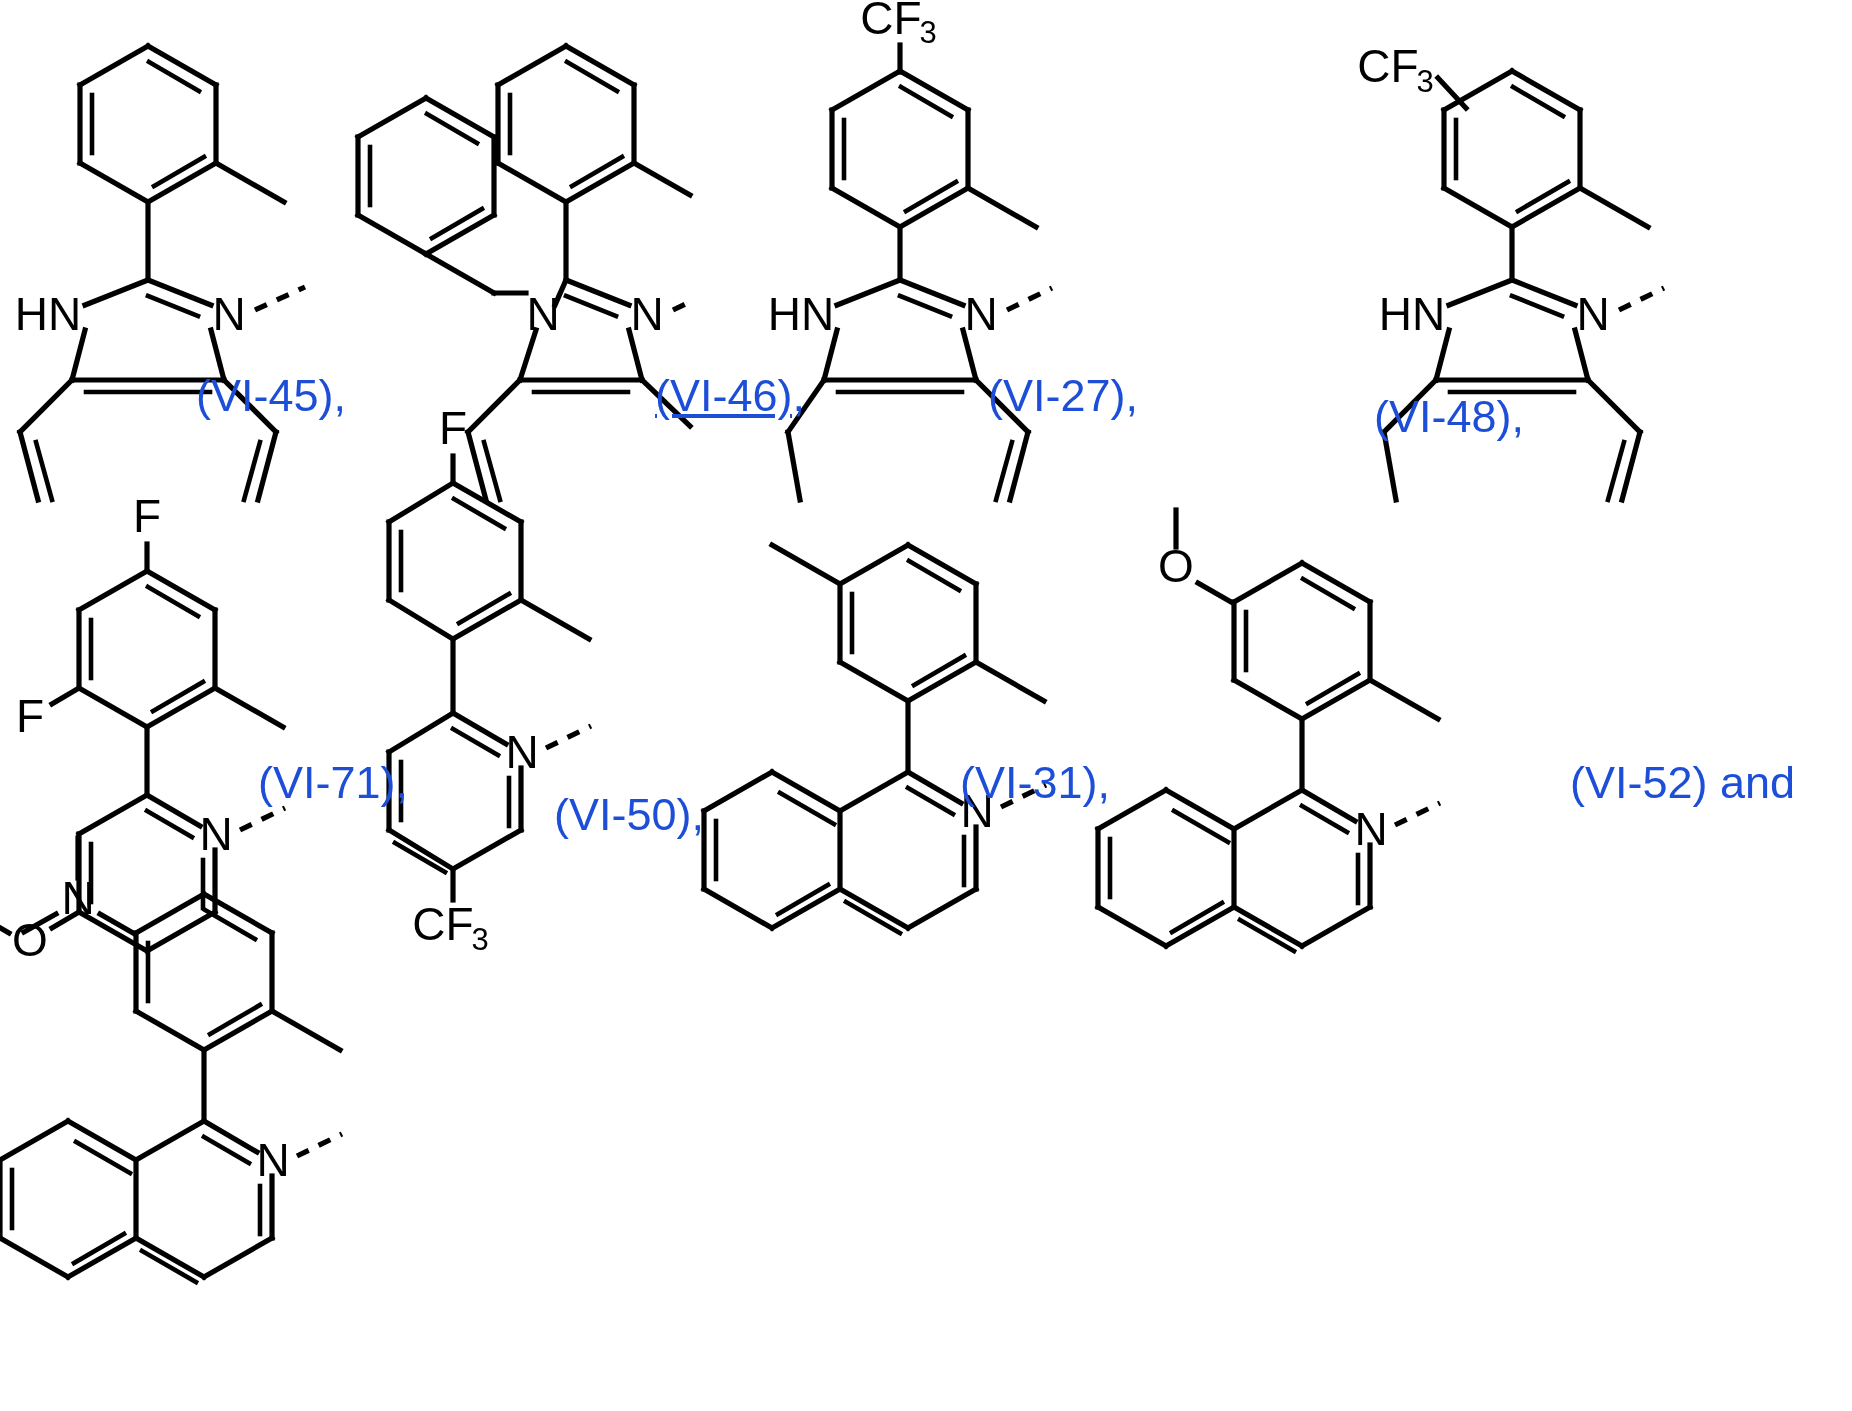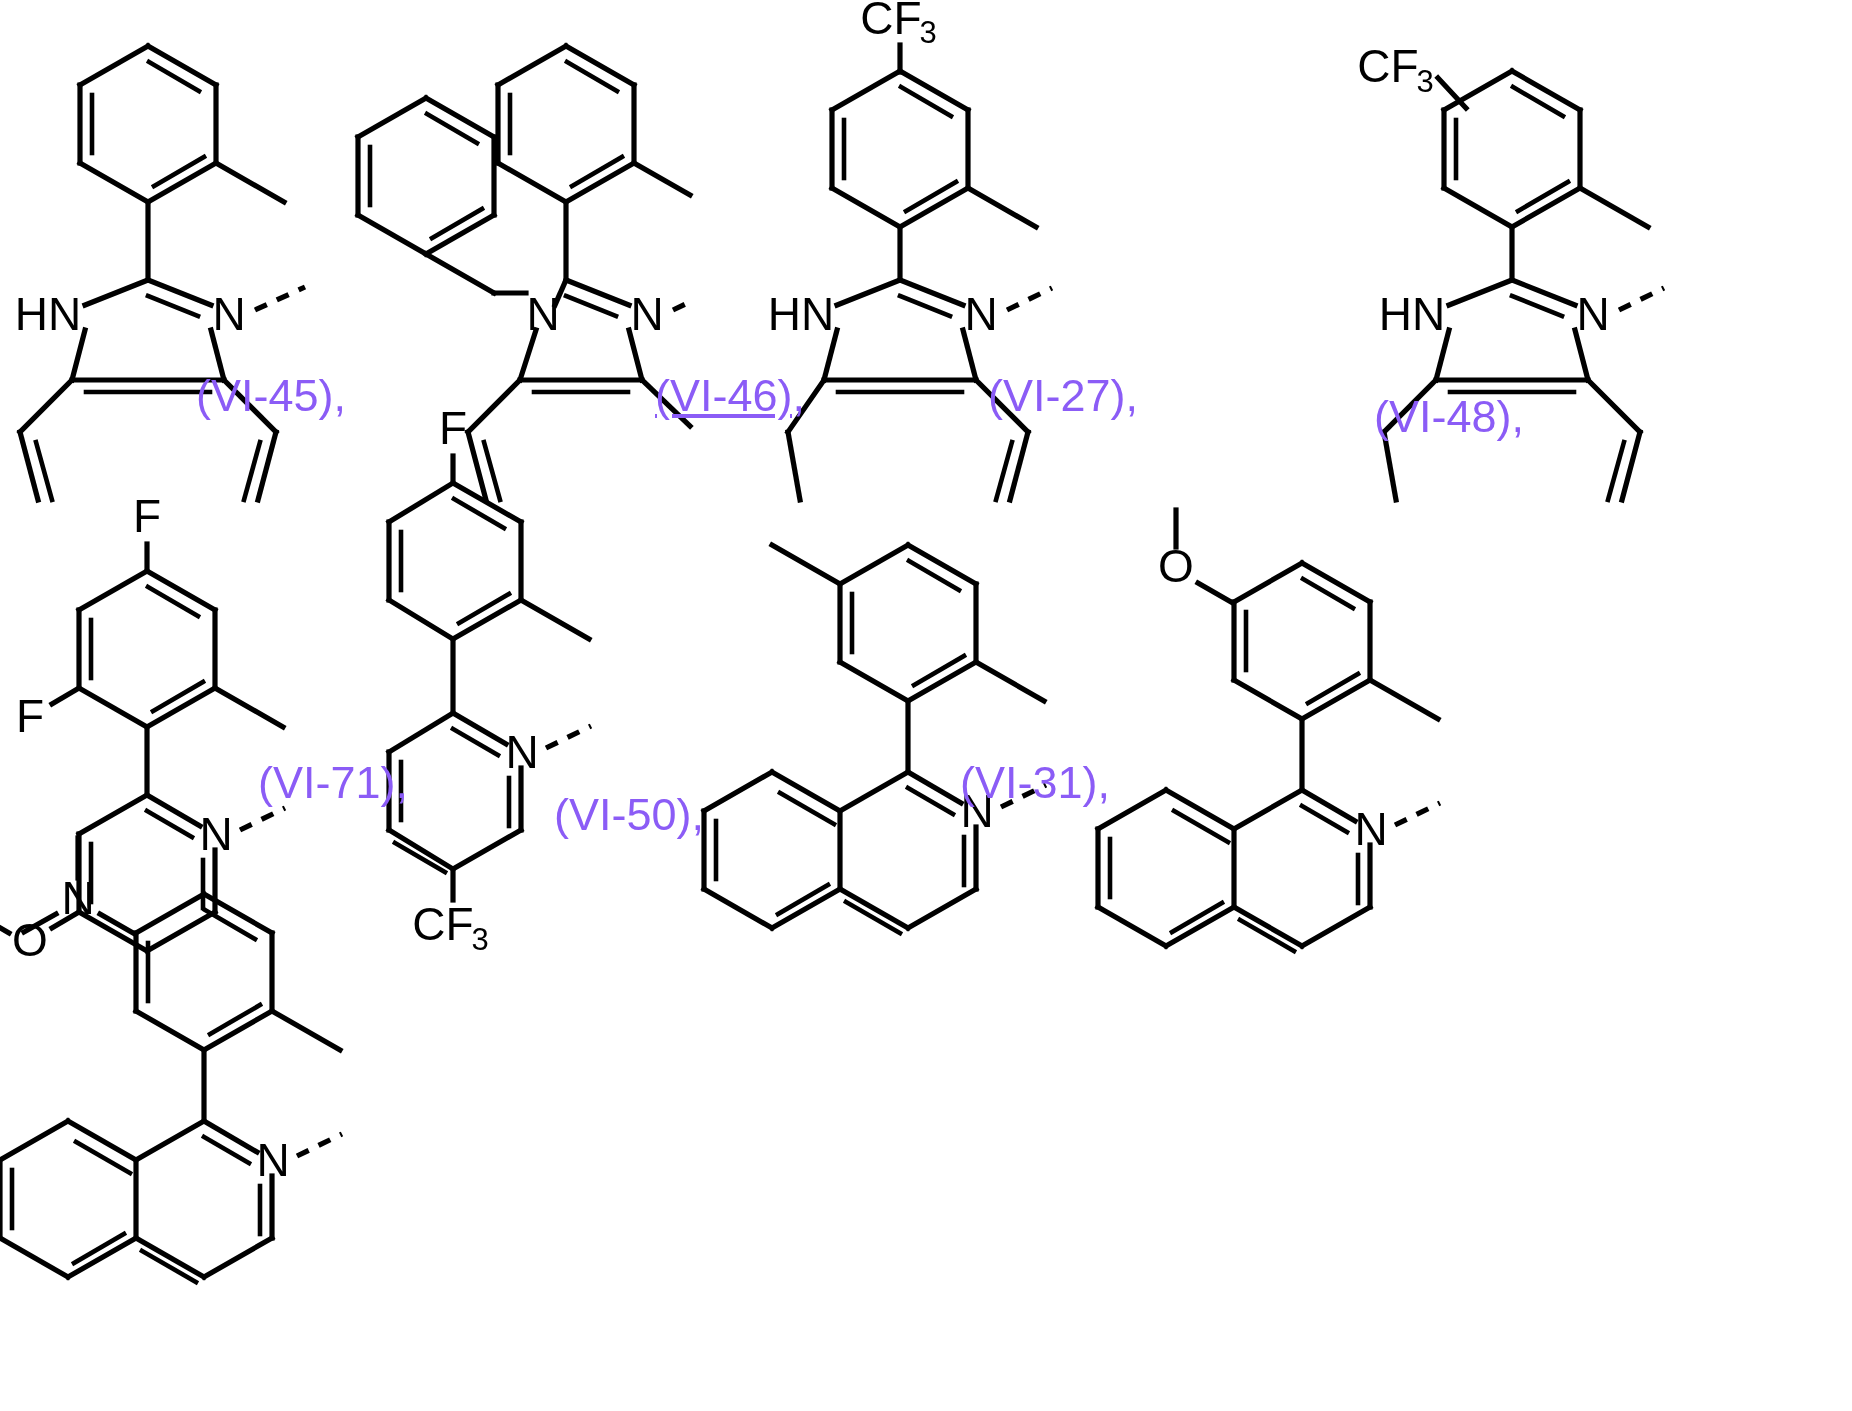--- a/index.html
+++ b/index.html
@@ -47,21 +47,21 @@
     text-anchor: middle;
     dominant-baseline: middle;
   }
   svg.struct text.sub {
     font-size: 31px;
   }
   .caption {
     position: absolute;
     font-family: "Liberation Sans", sans-serif;
     font-size: 45px;
-    color: #8b5cf6;
+    color: #1d4ed8;
     white-space: nowrap;
     letter-spacing: 0px;
   }
   .final-text {
     position: absolute;
     font-family: "Liberation Sans", sans-serif;
     font-size: 45px;
     color: #000000;
     white-space: nowrap;
   }
@@ -422,20 +422,21 @@
       <line x1="56" y1="451" x2="124" y2="412"></line>
       <line class="thin" x1="62" y1="437" x2="112" y2="408"></line>
     </g>
     <text x="261" y="338">N</text>
     <line class="dash" x1="285" y1="330" x2="330" y2="308"></line>
   </svg>
 
   <div class="caption" style="left:258px; top:757px;">(VI-71),</div>
   <div class="caption" style="left:554px; top:757px;margin-top:32px;">(VI-50),</div>
   <div class="caption" style="left:960px; top:757px;">(VI-31),</div>
+  <div class="caption" style="left:1570px; top:757px;">(VI-52) and</div>
 
   <svg class="struct" style="left:0px; top:810px;" width="330" height="400" viewBox="0 0 330 400">
 
     <line x1="78" y1="28" x2="78" y2="68"></line>
     <text x="78" y="92">N</text>
     <line x1="56" y1="104" x2="24" y2="122"></line>
     <line x1="100" y1="104" x2="133" y2="123"></line>
 
     <g>
       <line x1="136" y1="123" x2="136" y2="201"></line>

